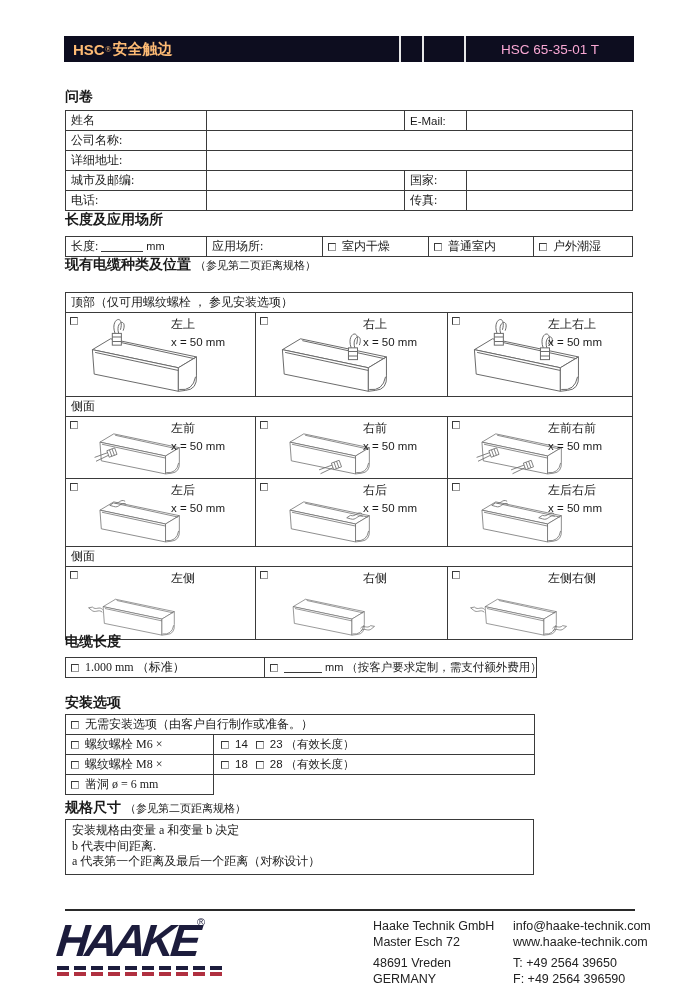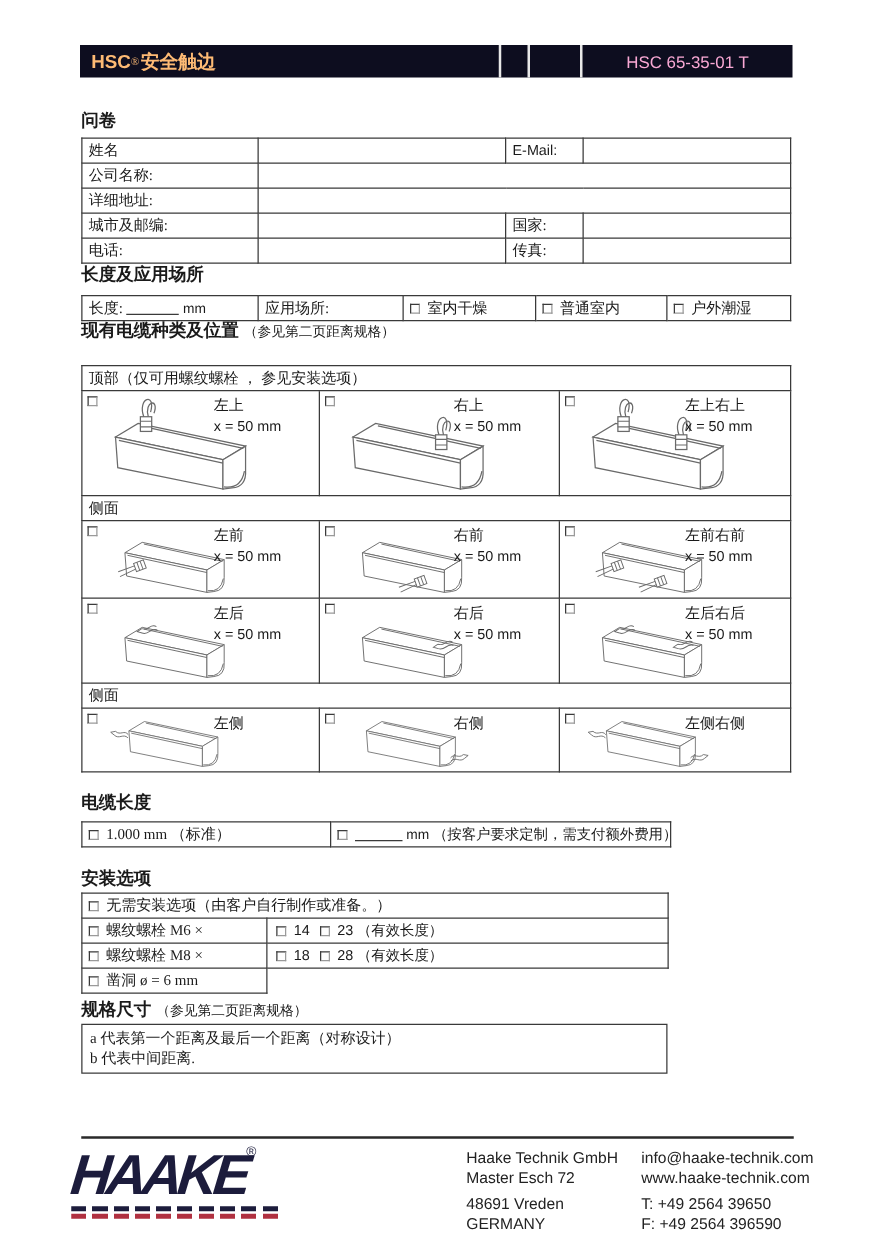--- a/index.html
+++ b/index.html
@@ -34,21 +34,21 @@
   .t-len { position:absolute; left:65px; top:236px; width:567px; }
   .t-len td { height:20px; }
 
   
   .t-cable { position:absolute; left:65px; top:292px; width:567px; }
   .t-cable td.band { height:20px; }
   .t-cable td.diagcell { position:relative; vertical-align:top; padding:0; }
   .row-top td.diagcell { height:84px; }
   .row-mid td.diagcell { height:62px; }
   .row-mid2 td.diagcell { height:68px; }
-  .row-side td.diagcell { height:51px;margin-top:36px; }
+  .row-side td.diagcell { height:73px;margin-top:36px; }
   .diagcell .cb { position:absolute; left:4px; top:4px; margin:0; }
   .diag { position:absolute; left:8px; bottom:2px; }
   .row-top .diag { width:168px; height:76px; }
   .row-mid .diag, .row-mid2 .diag { width:152px; height:58px; }
   .row-side .diag { width:148px; height:52px; }
   .diag-label { position:absolute; top:4px; right:6px; width:78px; font-size:12px; line-height:1.25; }
   .diag-label .dim { font-family:"Liberation Sans",sans-serif; font-size:11.5px; margin-top:3px; }
 
   
   .t-clen { position:absolute; left:65px; top:657px; width:471px; }
@@ -379,22 +379,23 @@
     </tr>
     <tr>
       <td><span class="cb"></span><span>凿洞 ø = 6 mm</span></td>
       <td class="noborder"></td>
     </tr>
   </tbody>
     </table>
 
   <div class="sec-title" style="top:799px"><span>规格尺寸</span><span class="note">（参见第二页距离规格）</span></div>
   <div class="specs-box">
+    <div>安装规格由变量 a 和变量 b 决定</div>
+    <div>b 代表中间距离.</div>
     <div>a 代表第一个距离及最后一个距离（对称设计）</div>
-    <div>b 代表中间距离.</div>
   </div>
 
   <div class="footer-rule"></div>
   <div class="logo">
     <span class="word">HAAKE</span><sup>®</sup>
     <div class="dashes1"></div>
     <div class="dashes2"></div>
   </div>
   <div class="f-col f-addr">
     <div>Haake Technik GmbH</div>

